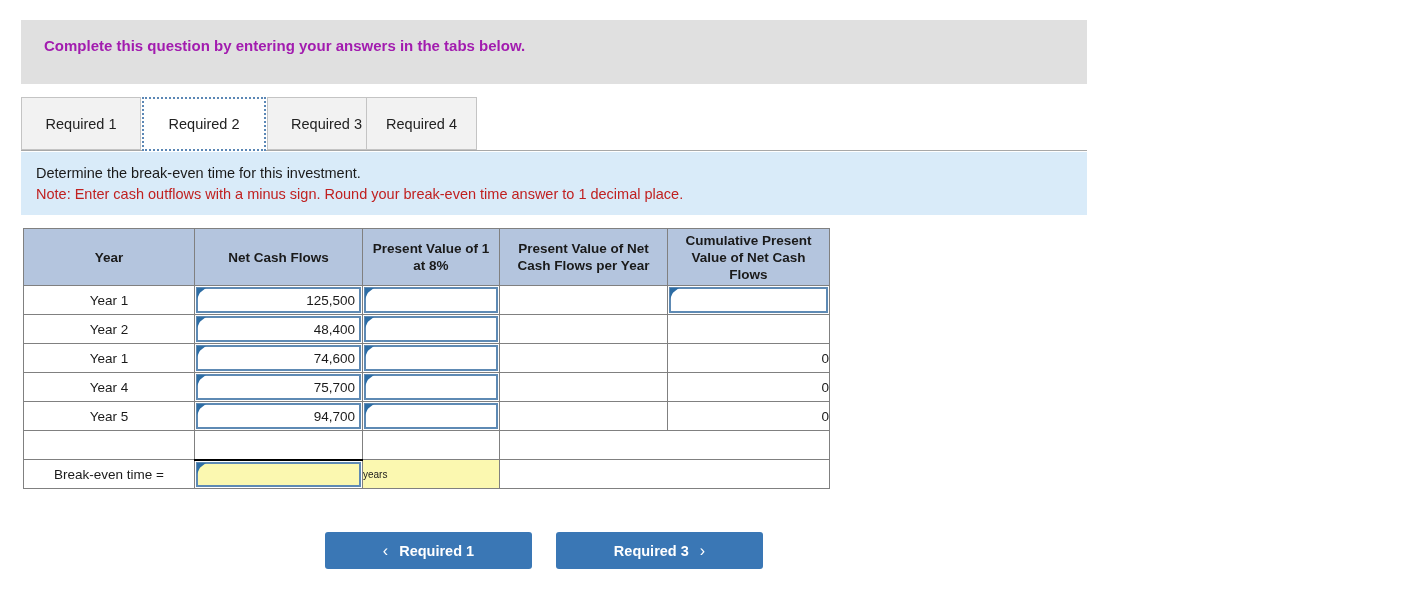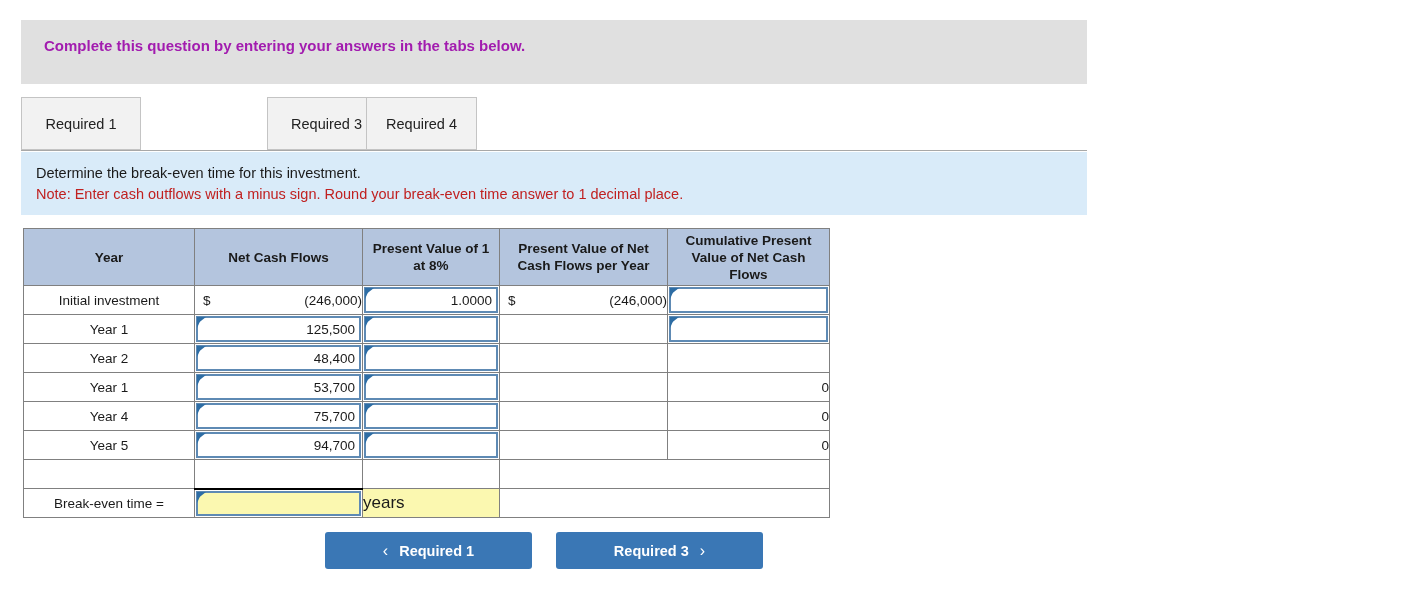--- a/index.html
+++ b/index.html
@@ -188,21 +188,21 @@
     height: 0;
     border-left: 5px solid #2e6da4;
     border-bottom: 11px solid transparent;
   }
 
   .total-line { border-bottom: 2px solid #000000 !important; }
   .yellowcell {
     background: #fbf8b0;
     text-align: left;
     padding-left: 5px;
-    font-size: 17px;
+    font-size: 10px;
   }
 
   
   .navbtn {
     position: absolute;
     top: 532px;
     height: 37px;
     background: #3a77b5;
     color: #ffffff;
     font-size: 14.5px;
@@ -227,20 +227,23 @@
 
   <div class="banner">
     <div class="banner-text">Complete this question by entering your answers in the tabs below.</div>
   </div>
 
   <div class="tabstrip">
     <div class="tabstrip-underline"></div>
     <div class="tab" style="left:0px; width:120px;">
       <span>Required 1</span>
     </div>
+    <div class="tab active" style="left:121px; width:124px;">
+      <span>Required 2</span>
+    </div>
     <div class="tab" style="left:246px; width:119px;">
       <span>Required 3</span>
     </div>
     <div class="tab" style="left:345px; width:111px;">
       <span>Required 4</span>
     </div>
   </div>
 
   <div class="note">
     <div class="note-line1">Determine the break-even time for this investment.</div>
@@ -252,33 +255,20 @@
       <tr>
         <th class="c1">Year</th>
         <th class="c2">Net Cash Flows</th>
         <th class="c3">Present Value of 1 at 8%</th>
         <th class="c4">Present Value of Net Cash Flows per Year</th>
         <th class="c5">Cumulative Present Value of Net Cash Flows</th>
       </tr>
     </thead>
     <tbody>
 
-      <tr>
-        <td class="lbl">Initial investment</td>
-        <td class="num money">(246,000)</td>
-        <td class="inp">
-          <span class="flag"></span>
-          <span class="box">1.0000</span>
-        </td>
-        <td class="num money">(246,000)</td>
-        <td class="inp">
-          <span class="flag"></span>
-          <span class="box"></span>
-        </td>
-      </tr>
 
       <tr>
         <td class="lbl">Year 1</td>
         <td class="inp">
           <span class="flag"></span>
           <span class="box">125,500</span>
         </td>
         <td class="inp">
           <span class="flag"></span>
           <span class="box"></span>
@@ -301,21 +291,21 @@
           <span class="box"></span>
         </td>
         <td class="blank-cell"></td>
         <td class="num"></td>
       </tr>
 
       <tr>
         <td class="lbl">Year 1</td>
         <td class="inp">
           <span class="flag"></span>
-          <span class="box">53,700</span>
+          <span class="box">74,600</span>
         </td>
         <td class="inp">
           <span class="flag"></span>
           <span class="box"></span>
         </td>
         <td class="blank-cell"></td>
         <td class="num">0</td>
       </tr>
 
       <tr>

